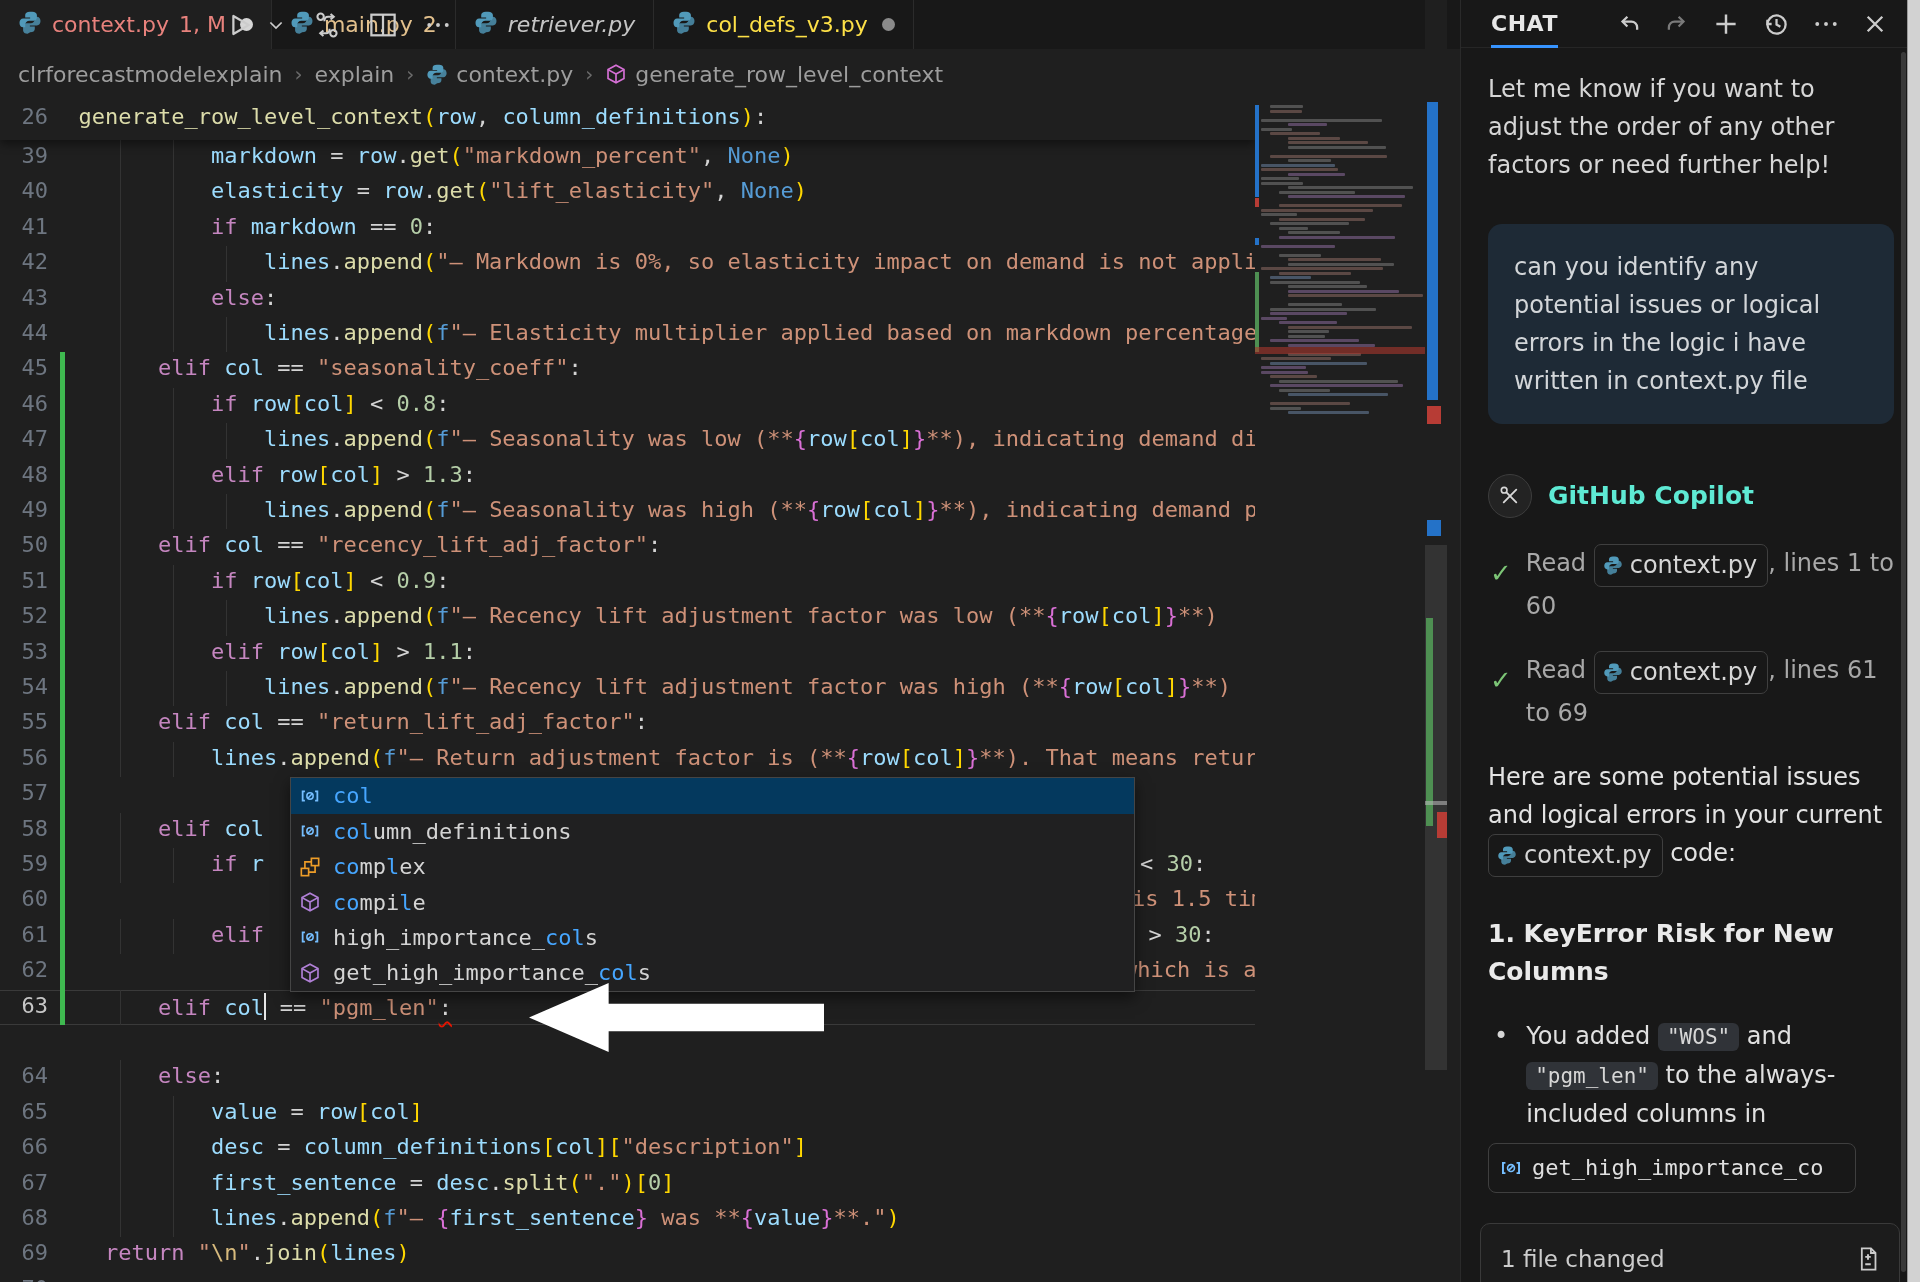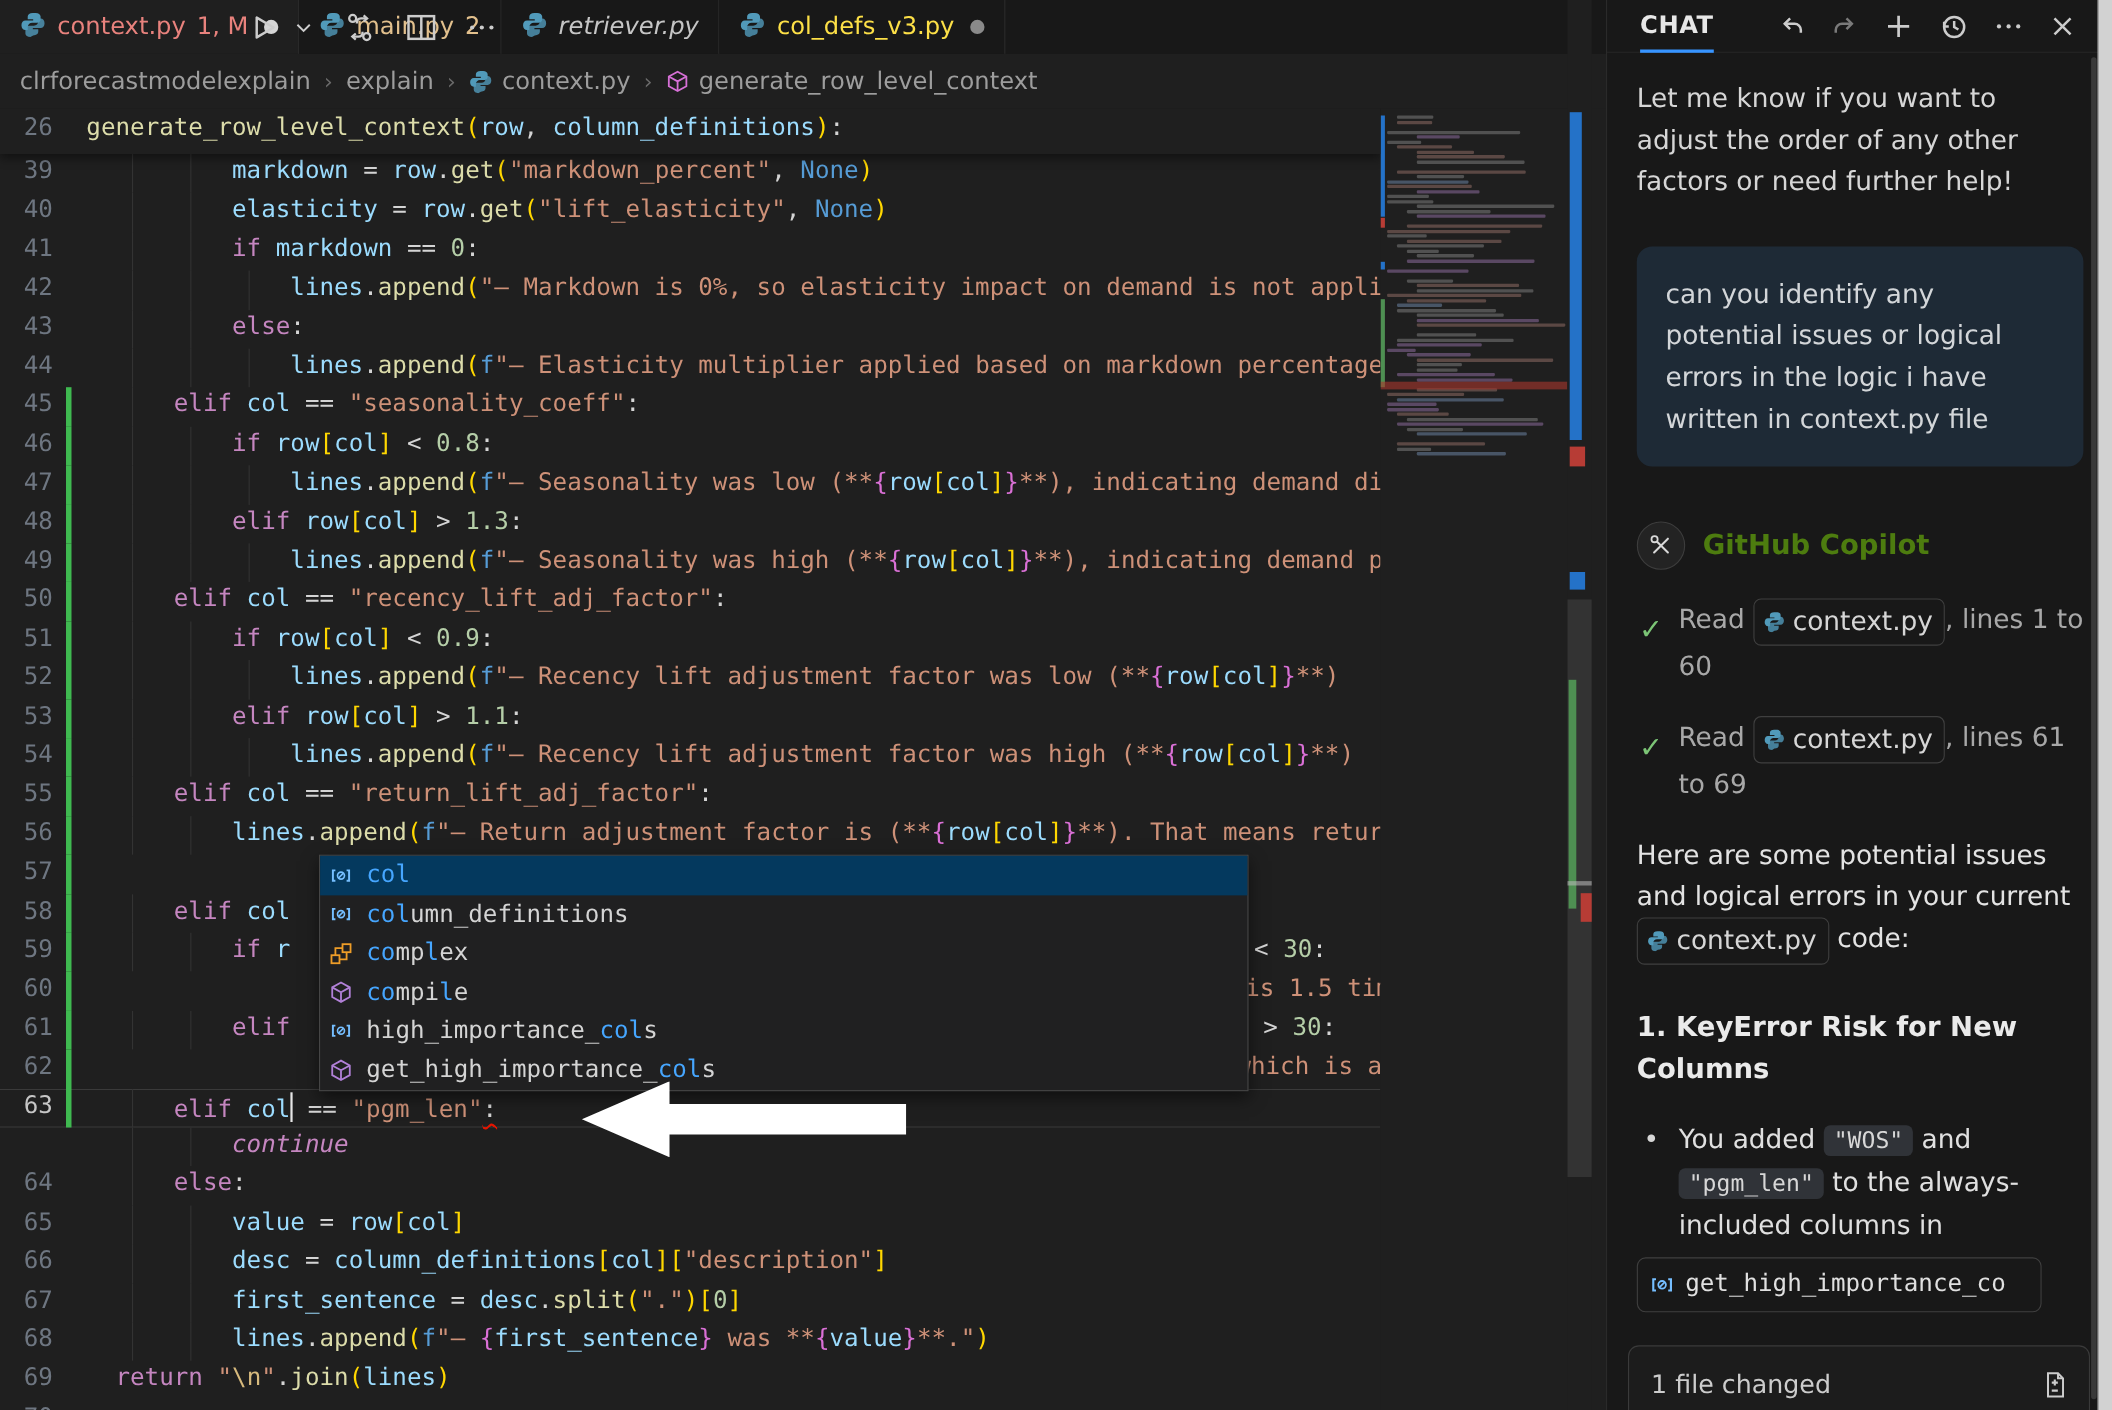--- a/index.html
+++ b/index.html
@@ -71,21 +71,21 @@
   #chat-header { height:48px; display:flex; align-items:center; padding:0 32px 0 30px; border-bottom:1px solid #262626; }
   #chat-title { font-size:22px; font-weight:bold; color:#e7e7e7; letter-spacing:.5px; position:relative; height:48px; display:flex; align-items:center; }
   #chat-title:after { content:""; position:absolute; left:0; bottom:0; width:100%; height:3px; background:#3794ff; }
   #chat-actions { margin-left:auto; display:flex; align-items:center; gap:22px; }
   #chat-actions svg { display:block; cursor:pointer; }
   #chat-body { padding:22px 26px 0 27px; font-size:24px; line-height:38px; color:#d6d6d6; }
   #assistant-intro { max-width:372px; }
   #user-bubble { margin-top:40px; background:#1e2a36; border-radius:14px; padding:24px 26px; width:406px; color:#d3d6d9; }
   #copilot-row { margin-top:50px; display:flex; align-items:center; }
   #copilot-avatar { width:44px; height:44px; border-radius:50%; border:1px solid #3d3d3d; background:#232323; display:flex; align-items:center; justify-content:center; margin-right:16px; }
-  #copilot-name { font-size:25px; font-weight:bold; color:#4d7c0f; }
+  #copilot-name { font-size:25px; font-weight:bold; color:#5eead4; }
   .read-row { margin-top:26px; display:flex; }
   .read-check { color:#7cc576; font-size:26px; margin:10px 14px 0 2px; flex:none; }
   .read-text { color:#a8a8a8; max-width:372px; }
   .fchip { display:inline-flex; align-items:center; gap:7px; border:1px solid #3f3f3f; border-radius:7px; padding:1px 10px 2px 8px; color:#d6d6d6; cursor:pointer; white-space:nowrap; vertical-align:-4px; }
   #analysis-intro { margin-top:26px; color:#e3e3e3; max-width:424px; }
   #issue-heading { margin-top:38px; font-size:25px; font-weight:bold; color:#eaeaea; }
   #issue-bullet { margin-top:26px; display:flex; }
   .bdot { color:#d6d6d6; margin:0 18px 0 6px; flex:none; }
   .btext { max-width:352px; color:#e0e0e0; }
   .icode { font-family:"DejaVu Sans Mono", monospace; font-size:21px; background:#303338; border-radius:6px; padding:2px 9px; color:#d7d7d7; }
@@ -220,21 +220,20 @@
         <div class="cl" style="top: 531px;"><span class="ln">54</span><span class="gadd"></span><span class="guide" style="left:120px"></span><span class="guide" style="left:173px"></span><span class="guide" style="left:226px"></span><span class="code"><span class="tk-ws">                </span><span class="tk-var">lines</span><span class="tk-op">.</span><span class="tk-fn">append</span><span class="tk-pg">(</span><span class="tk-fp">f</span><span class="tk-str">"– Recency lift adjustment factor was high (**</span><span class="tk-br">{</span><span class="tk-var">row</span><span class="tk-pg">[</span><span class="tk-var">col</span><span class="tk-pg">]</span><span class="tk-br">}</span><span class="tk-str">**)</span></span></div>
         <div class="cl" style="top: 566.4px;"><span class="ln">55</span><span class="gadd"></span><span class="guide" style="left:120px"></span><span class="code"><span class="tk-ws">        </span><span class="tk-kw">elif</span><span class="tk-ws"> </span><span class="tk-var">col</span><span class="tk-op"> == </span><span class="tk-str">"return_lift_adj_factor"</span><span class="tk-op">:</span></span></div>
         <div class="cl" style="top: 601.8px;"><span class="ln">56</span><span class="gadd"></span><span class="guide" style="left:120px"></span><span class="guide" style="left:173px"></span><span class="code"><span class="tk-ws">            </span><span class="tk-var">lines</span><span class="tk-op">.</span><span class="tk-fn">append</span><span class="tk-pg">(</span><span class="tk-fp">f</span><span class="tk-str">"– Return adjustment factor is (**</span><span class="tk-br">{</span><span class="tk-var">row</span><span class="tk-pg">[</span><span class="tk-var">col</span><span class="tk-pg">]</span><span class="tk-br">}</span><span class="tk-str">**). That means retur</span></span></div>
         <div class="cl" style="top: 637.2px;"><span class="ln">57</span><span class="gadd"></span><span class="code"></span></div>
         <div class="cl" style="top: 672.6px;"><span class="ln">58</span><span class="gadd"></span><span class="guide" style="left:120px"></span><span class="code"><span class="tk-ws">        </span><span class="tk-kw">elif</span><span class="tk-ws"> </span><span class="tk-var">col</span></span></div>
         <div class="cl" style="top: 708px;"><span class="ln">59</span><span class="gadd"></span><span class="guide" style="left:120px"></span><span class="guide" style="left:173px"></span><span class="code"><span class="tk-ws">            </span><span class="tk-kw">if</span><span class="tk-ws"> </span><span class="tk-var">r</span></span><span class="tail" style="left:1140px"><span class="tk-op">&lt; </span><span class="tk-num">30</span><span class="tk-op">:</span></span></div>
         <div class="cl" style="top: 743.4px;"><span class="ln">60</span><span class="gadd"></span><span class="code"></span><span class="tail" style="left:1132px"><span class="tk-str">is 1.5 tim</span></span></div>
         <div class="cl" style="top: 778.8px;"><span class="ln">61</span><span class="gadd"></span><span class="guide" style="left:120px"></span><span class="guide" style="left:173px"></span><span class="code"><span class="tk-ws">            </span><span class="tk-kw">elif</span></span><span class="tail" style="left:1122px"><span class="tk-pg">]</span><span class="tk-op"> &gt; </span><span class="tk-num">30</span><span class="tk-op">:</span></span></div>
         <div class="cl" style="top: 814.2px;"><span class="ln">62</span><span class="gadd"></span><span class="code"></span><span class="tail" style="left:1124px"><span class="tk-str">which is a</span></span></div>
         <div class="cl cur-line" style="top: 849.6px;"><span class="ln">63</span><span class="gadd"></span><span class="guide" style="left:120px"></span><span class="code"><span class="tk-ws">        </span><span class="tk-kw">elif</span><span class="tk-ws"> </span><span class="tk-var">col</span><span class="caret"></span><span class="tk-op"> == </span><span class="tk-str">"pgm_len"</span><span class="tk-sq">:</span></span></div>
-        <div class="cl" style="top: 885px;"><span class="ln"></span><span class="guide" style="left:120px"></span><span class="guide" style="left:173px"></span><span class="code"><span class="tk-ws">            </span><span class="tk-gh">continue</span></span></div>
         <div class="cl" style="top: 920.4px;"><span class="ln">64</span><span class="guide" style="left:120px"></span><span class="code"><span class="tk-ws">        </span><span class="tk-kw">else</span><span class="tk-op">:</span></span></div>
         <div class="cl" style="top: 955.8px;"><span class="ln">65</span><span class="guide" style="left:120px"></span><span class="guide" style="left:173px"></span><span class="code"><span class="tk-ws">            </span><span class="tk-var">value</span><span class="tk-op"> = </span><span class="tk-var">row</span><span class="tk-pg">[</span><span class="tk-var">col</span><span class="tk-pg">]</span></span></div>
         <div class="cl" style="top: 991.2px;"><span class="ln">66</span><span class="guide" style="left:120px"></span><span class="guide" style="left:173px"></span><span class="code"><span class="tk-ws">            </span><span class="tk-var">desc</span><span class="tk-op"> = </span><span class="tk-var">column_definitions</span><span class="tk-pg">[</span><span class="tk-var">col</span><span class="tk-pg">]</span><span class="tk-pg">[</span><span class="tk-str">"description"</span><span class="tk-pg">]</span></span></div>
         <div class="cl" style="top: 1026.6px;"><span class="ln">67</span><span class="guide" style="left:120px"></span><span class="guide" style="left:173px"></span><span class="code"><span class="tk-ws">            </span><span class="tk-var">first_sentence</span><span class="tk-op"> = </span><span class="tk-var">desc</span><span class="tk-op">.</span><span class="tk-fn">split</span><span class="tk-pg">(</span><span class="tk-str">"."</span><span class="tk-pg">)</span><span class="tk-pg">[</span><span class="tk-num">0</span><span class="tk-pg">]</span></span></div>
         <div class="cl" style="top: 1062px;"><span class="ln">68</span><span class="guide" style="left:120px"></span><span class="guide" style="left:173px"></span><span class="code"><span class="tk-ws">            </span><span class="tk-var">lines</span><span class="tk-op">.</span><span class="tk-fn">append</span><span class="tk-pg">(</span><span class="tk-fp">f</span><span class="tk-str">"– </span><span class="tk-br">{</span><span class="tk-var">first_sentence</span><span class="tk-br">}</span><span class="tk-str"> was **</span><span class="tk-br">{</span><span class="tk-var">value</span><span class="tk-br">}</span><span class="tk-str">**."</span><span class="tk-pg">)</span></span></div>
         <div class="cl" style="top: 1097.4px;"><span class="ln">69</span><span class="code"><span class="tk-ws">    </span><span class="tk-kw">return</span><span class="tk-ws"> </span><span class="tk-str">"</span><span class="tk-esc">\n</span><span class="tk-str">"</span><span class="tk-op">.</span><span class="tk-fn">join</span><span class="tk-pg">(</span><span class="tk-var">lines</span><span class="tk-pg">)</span></span></div>
         <div class="cl" style="top: 1132.8px;"><span class="ln">70</span><span class="code"></span></div>
       </div>
     <div id="sticky">
         <div class="cl" style="top: 2px;"><span class="ln">26</span><span class="code"><span class="tk-ws">  </span><span class="tk-fn">generate_row_level_context</span><span class="tk-pg">(</span><span class="tk-var">row</span><span class="tk-op">, </span><span class="tk-var">column_definitions</span><span class="tk-pg">)</span><span class="tk-op">:</span></span></div>

